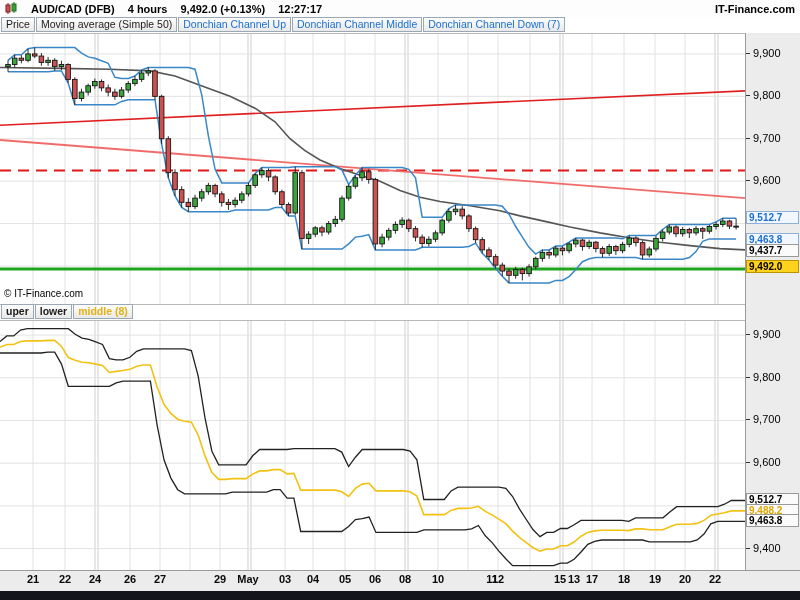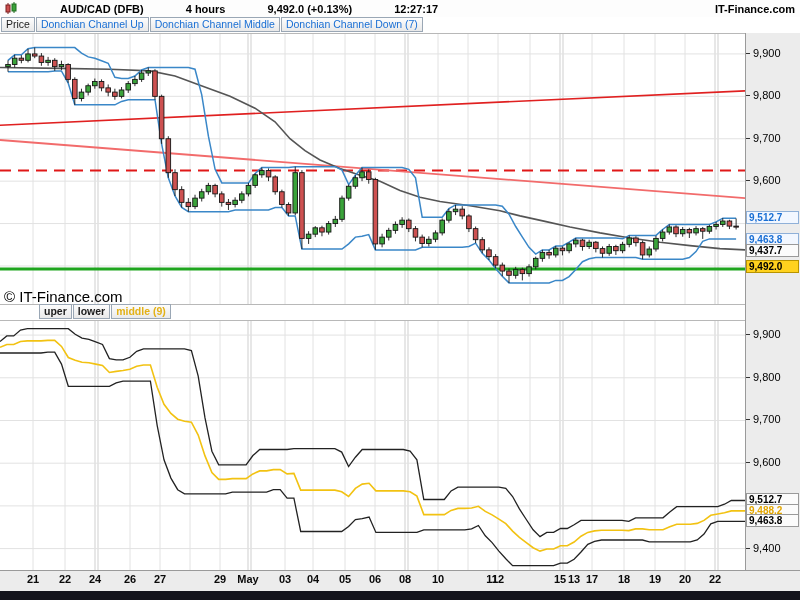--- a/index.html
+++ b/index.html
@@ -1,39 +1,39 @@
 <!DOCTYPE html>
 <html><head>
 <meta charset="utf-8">
 <style>
   html,body{margin:0;padding:0;background:#fff;}
   .app{position:relative;width:800px;height:600px;background:#fff;overflow:hidden;
        font-family:"Liberation Sans",sans-serif;-webkit-font-smoothing:antialiased;}
   
   .hdr{position:absolute;left:0;top:0;width:800px;height:17px;background:#fdfdfd;
-       display:flex;align-items:center;font-size:11px;font-weight:bold;color:#000;gap:29px;}
+       display:flex;align-items:center;font-size:11px;font-weight:bold;color:#000;}
   .hdr .sp{margin-left:13px;white-space:nowrap;}
   .hdr .ico{margin-left:4px;display:inline-flex;}
   .hdr .brand{margin-left:auto;margin-right:5px;}
   
   .tabs{position:absolute;left:1px;display:flex;gap:1px;font-size:10.5px;height:15px;align-items:center;}
   .tabs.top{top:17px;}
-  .tabs.low{top:304px;font-weight:bold;margin-left:38px;}
+  .tabs.low{top:304px;font-weight:bold;}
   .tab{border:1px solid #9aa7b5;background:linear-gradient(#fdfdfd,#e9e9e9);
        padding:0 4px;height:13px;line-height:13px;color:#1c1c1c;white-space:nowrap;}
   .tab.blue{color:#1a6fd4;}
   .tab.gold{color:#e3b116;}
   
   .plot{position:absolute;left:0;background:#fff;border-top:1px solid #b8b8b8;border-bottom:1px solid #b8b8b8;}
   #topPlot{top:33px;width:745px;height:270px;}
   #botPlot{top:320px;width:745px;height:250px;}
   .yaxis{position:absolute;left:745px;top:33px;width:55px;height:537px;background:#ececec;border-left:1px solid #9a9a9a;}
   .xaxis{position:absolute;left:0;top:570px;width:800px;height:20px;background:#ececec;border-top:1px solid #9a9a9a;}
   .bbar{position:absolute;left:0;top:591px;width:800px;height:9px;background:#14141c;}
-  .wm{position:absolute;left:4px;top:288px;font-size:15px;color:#000;}
+  .wm{position:absolute;left:4px;top:288px;font-size:10px;color:#000;}
   
   .ytick{position:absolute;left:753px;font-size:11px;color:#000;}
   .ydash{position:absolute;left:746px;width:4px;height:1px;background:#333;}
   .callout{position:absolute;left:746px;width:49px;height:11px;line-height:11px;font-size:10px;
            font-weight:bold;padding-left:2px;border:1px solid #999;background:#fbfbfb;color:#000;}
   .callout.blue{color:#1a6fd4;background:#f2f7ff;border-color:#8fb0d8;}
   .callout.goldbg{background:#ffd21e;border-color:#b89400;color:#000;}
   .callout.goldtx{color:#e3a600;}
   .xlab{position:absolute;top:573px;width:26px;text-align:center;font-size:11px;font-weight:bold;color:#0a0a0a;}
   svg{display:block;}
@@ -54,20 +54,21 @@
     </span>
     <span class="sp">AUD/CAD (DFB)</span>
     <span class="sp">4 hours</span>
     <span class="sp">9,492.0 (+0.13%)</span>
     <span class="sp">12:27:17</span>
     <span class="brand">IT-Finance.com</span>
   </div>
 
   <div class="tabs top" id="topTabs">
       <div class="tab">Price</div>
+      <div class="tab">Moving average (Simple 50)</div>
       <div class="tab blue">Donchian Channel Up</div>
       <div class="tab blue">Donchian Channel Middle</div>
       <div class="tab blue">Donchian Channel Down (7)</div>
     </div>
 
   <div class="plot" id="topPlot">
     <svg id="topChart" width="745" height="270" viewBox="0 0 745 270">
         <g>
           <line x1="33" y1="0" x2="33" y2="270" stroke="#e2e2e2" stroke-width="1"></line>
           <line x1="65" y1="0" x2="65" y2="270" stroke="#e2e2e2" stroke-width="1"></line>
@@ -340,21 +341,21 @@
           <rect x="733.82" y="192.1119592875318" width="4.6" height="1" fill="#cd5151" stroke="#151515" stroke-width="0.9"></rect>
         </g>
       </svg>
   </div>
 
   <div class="wm">© IT-Finance.com</div>
 
   <div class="tabs low" id="lowTabs">
       <div class="tab">uper</div>
       <div class="tab">lower</div>
-      <div class="tab gold">middle (9)</div>
+      <div class="tab gold">middle (8)</div>
     </div>
 
   <div class="plot" id="botPlot">
     <svg id="botChart" width="745" height="250" viewBox="0 0 745 250">
         <g>
           <line x1="33" y1="0" x2="33" y2="250" stroke="#e2e2e2" stroke-width="1"></line>
           <line x1="65" y1="0" x2="65" y2="250" stroke="#e2e2e2" stroke-width="1"></line>
           <line x1="95" y1="0" x2="95" y2="250" stroke="#cfcfcf" stroke-width="1"></line>
           <line x1="98" y1="0" x2="98" y2="250" stroke="#cfcfcf" stroke-width="1"></line>
           <line x1="130" y1="0" x2="130" y2="250" stroke="#e2e2e2" stroke-width="1"></line>

